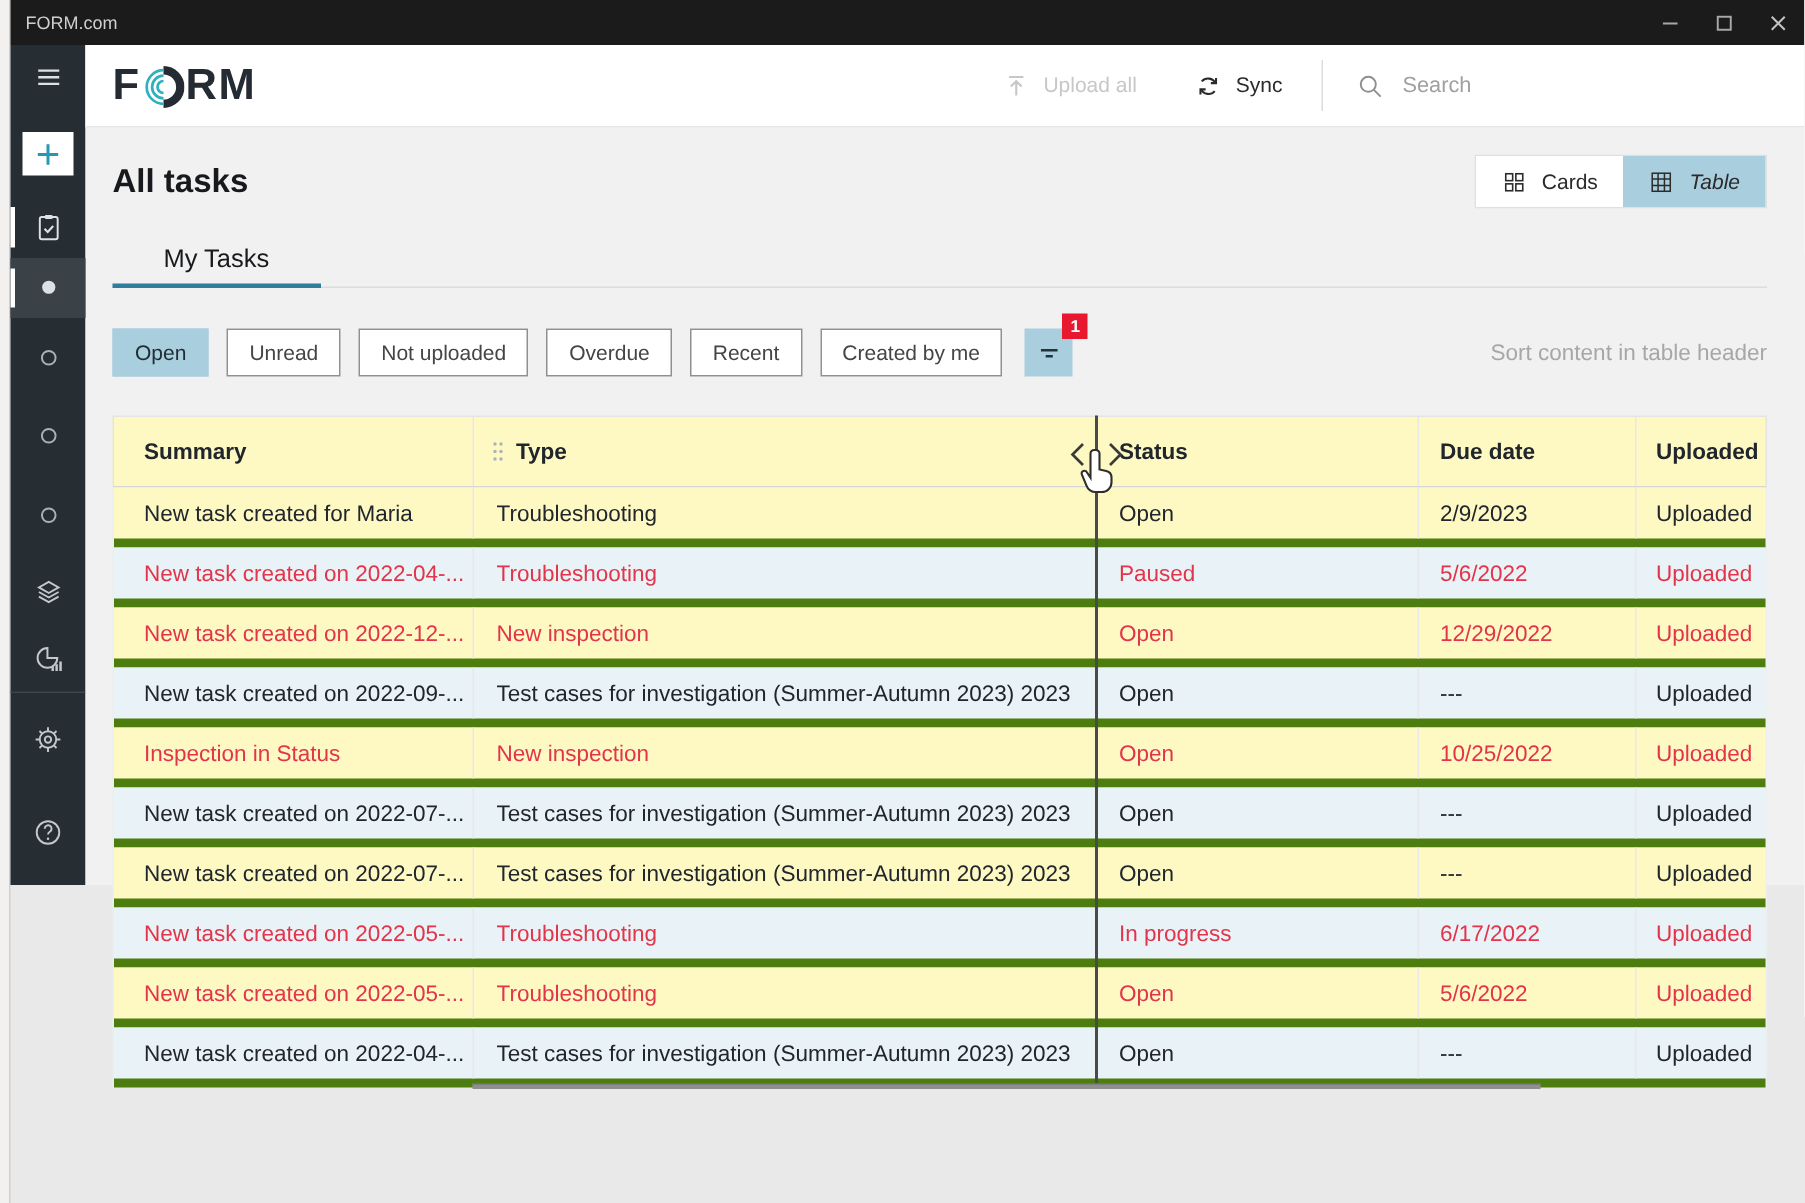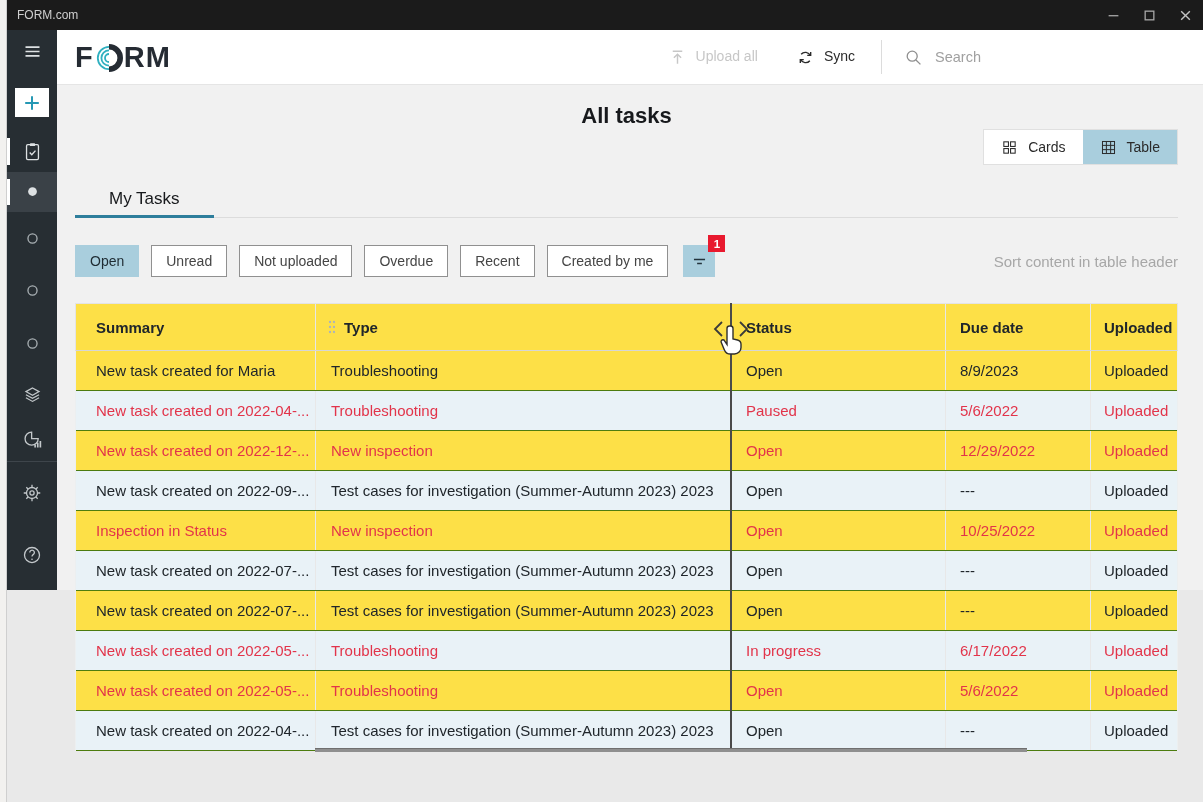--- a/index.html
+++ b/index.html
@@ -52,54 +52,54 @@
   .upload-btn { margin-right:38px; }
   .sync-btn { margin-right:26px; }
   .tool-divider { width:1px; height:34px; background:#dcdcdc; margin-right:22px; }
   .search-box { display:flex; align-items:center; gap:12px; color:#8f8f8f; }
   .search-box svg { width:19px; height:19px; }
   .search-box input { border:none; outline:none; background:transparent; font-size:14.5px; width:240px; color:#333; font-family:"Liberation Sans", sans-serif; }
   .search-box input::placeholder { color:#a0a0a0; }
 
   
   .content { flex:1; padding:0 25px 0 18px; position:relative; }
-  .page-head { display:flex; align-items:center; margin-top:18px;flex-direction:column; }
+  .page-head { display:flex; align-items:center; margin-top:18px; }
   .page-title { font-size:22px; font-weight:700; color:#17191c; }
   .view-toggle { margin-left:auto; display:flex; border:1px solid #e0e0e0; background:#fff; }
   .vt-option { height:34px; padding:0 17px; display:flex; align-items:center; gap:10px; font-size:14px; color:#2b2b2b; }
   .vt-option svg { width:17px; height:17px; }
-  .vt-option.active { background:#a9cedd; }
+  .vt-option.active { background:#a9cedd;font-style:italic; }
 
   .tabs { display:flex; margin-top:16px; border-bottom:1px solid #dcdcdc; }
   .tab { height:36px; display:flex; align-items:center; padding:0 34px; font-size:17px; color:#9b9b9b; position:relative; }
   .tab.active { color:#17191c; }
   .tab.active::after { content:""; position:absolute; left:0; right:0; bottom:-1px; height:3px; background:#2e7e9c; }
 
   .filter-row { display:flex; align-items:center; margin-top:27px; }
   .chip { height:32px; padding:0 14px; display:flex; align-items:center; font-size:14px; color:#454545; background:#fff; border:1px solid #909090; margin-right:12px; }
   .chip.active { background:#a9cedd; border-color:#a9cedd; color:#1f2c33; }
   .filter-btn { width:32px; height:32px; background:#a9cedd; color:#23333c; position:relative; display:flex; align-items:center; justify-content:center; margin-left:3px; }
   .filter-btn svg { width:19px; height:19px; }
   .badge { position:absolute; top:-10px; right:-10px; min-width:17px; height:17px; padding:0 3px; background:#e8192e; color:#fff; font-size:11.5px; font-weight:700; display:flex; align-items:center; justify-content:center; }
   .sort-hint { margin-left:auto; font-size:15px; color:#a7a7a7; }
 
   
   .table-wrap { position:relative; margin-top:26px; width:1103px; }
-  .thead, .trow { display:grid; grid-template-columns:240px 416px 214px 145px 88px; background:#fde047; }
+  .thead, .trow { display:grid; grid-template-columns:240px 416px 214px 145px 88px; background:#fef9c3; }
   .thead { border:1px solid #e4e4e4; border-bottom:1px solid #d6d6d6; height:48px; }
   .th { display:flex; align-items:center; font-size:15px; font-weight:700; color:#20262b; padding-left:20px; border-right:1px solid #e7e7e7; white-space:nowrap; overflow:hidden; }
   .th:last-child { border-right:none; }
   .th:nth-child(2) { padding-left:11px; }
   .th:nth-child(3), .th:nth-child(4) { padding-left:14px; }
   .th:nth-child(5) { padding-left:13px; }
   .th .drag { display:none; color:#a9b4bd; margin-right:7px; }
   .th .drag svg { width:10px; height:16px; display:block; }
   .th.has-drag .drag { display:inline-flex; }
   .tbody { border-left:1px solid #eceff0; border-right:1px solid #eceff0; }
-  .trow { height:40px; border-bottom:1px solid #4d7c0f;text-align:center; }
+  .trow { height:40px; border-bottom:6px solid #4d7c0f;text-align:center; }
   .trow:nth-child(even) { background:#e9f2f7; }
   .td { display:flex; align-items:center; font-size:15px; color:#20262b; padding-left:20px; border-right:1px solid #e8e8e8; white-space:nowrap; overflow:hidden; }
   .td:last-child { border-right:none; }
   .td:nth-child(2) { padding-left:15px; }
   .td:nth-child(3), .td:nth-child(4) { padding-left:14px; }
   .td:nth-child(5) { padding-left:13px; }
   .trow.alert .td { color:#e2344a; }
 
   .resize-guide { position:absolute; left:655px; top:0; width:2px; height:449px; background:#4a4a4a; }
   .resize-cursor { position:absolute; left:631px; top:11px; width:50px; height:48px; color:#3a3a3a; }
@@ -366,21 +366,21 @@
                 <div class="th">
 
     <span>Uploaded</span>
   </div>
               </div>
             <div class="tbody" id="tbody">
                 <div class="trow">
     <div class="td">New task created for Maria</div>
     <div class="td">Troubleshooting</div>
     <div class="td">Open</div>
-    <div class="td">8/9/2023</div>
+    <div class="td">2/9/2023</div>
     <div class="td">Uploaded</div>
   </div>
                 <div class="trow alert">
     <div class="td">New task created on 2022-04-...</div>
     <div class="td">Troubleshooting</div>
     <div class="td">Paused</div>
     <div class="td">5/6/2022</div>
     <div class="td">Uploaded</div>
   </div>
                 <div class="trow alert">

